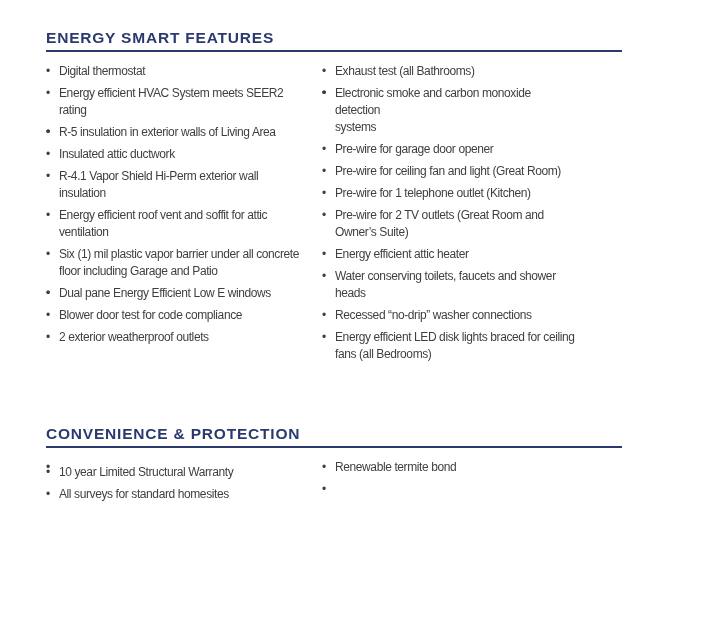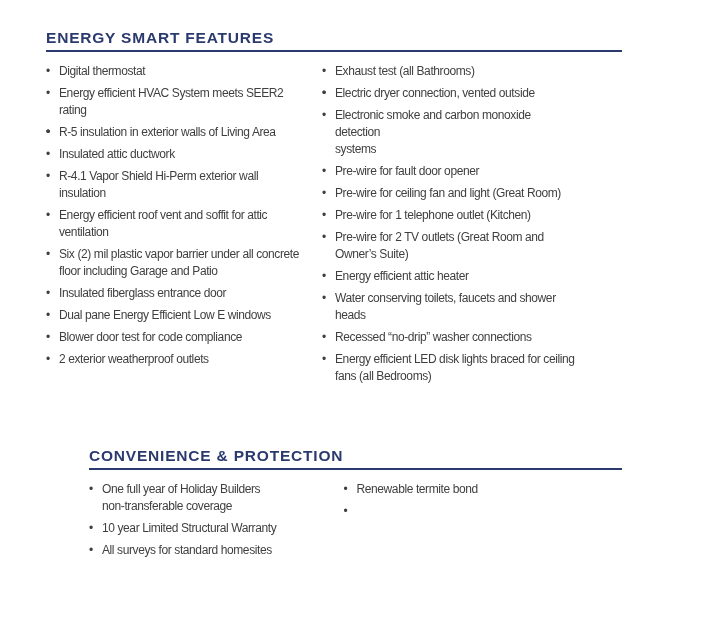--- a/index.html
+++ b/index.html
@@ -12,21 +12,21 @@
     width: 622px;
     height: 636px;
     background: #ffffff;
     overflow: hidden;
     font-family: "Liberation Sans", sans-serif;
   }
   .content {
     padding: 30px 44px 0 46px;
   }
   .section { display: block; }
-  .section + .section { margin-top: 58px; margin-left: 43px; }
+  .section + .section { margin-top: 58px; }
   .section-title {
     margin: 0 0 4px 0;
     font-size: 15.5px;
     font-weight: bold;
     letter-spacing: 0.8px;
     color: #2b3a6e;
     line-height: 16px;
   }
   .rule {
     height: 0;
@@ -87,53 +87,52 @@
           <ul class="col">
             <li><span class="bullet">•</span><span class="item-text">Digital thermostat</span></li>
             <li><span class="bullet">•</span><span class="item-text">Energy efficient HVAC System meets SEER2 rating</span></li>
             <li><span class="bullet">•</span></li>
             <li><span class="bullet">•</span></li>
             <li><span class="bullet">•</span><span class="item-text">R-5 insulation in exterior walls of Living Area</span></li>
             <li><span class="bullet">•</span><span class="item-text">Insulated attic ductwork</span></li>
             <li><span class="bullet">•</span><span class="item-text">R-4.1 Vapor Shield Hi-Perm exterior wall insulation</span></li>
             <li><span class="bullet">•</span><span class="item-text">Energy efficient roof vent and soffit for attic
 ventilation</span></li>
-            <li><span class="bullet">•</span><span class="item-text">Six (2) mil plastic vapor barrier under all concrete
+            <li><span class="bullet">•</span><span class="item-text">Six (1) mil plastic vapor barrier under all concrete
 floor including Garage and Patio</span></li>
-            <li><span class="bullet">•</span><span class="item-text">Insulated fiberglass entrance door</span></li>
+            <li><span class="bullet">•</span></li>
             <li><span class="bullet">•</span><span class="item-text">Dual pane Energy Efficient Low E windows</span></li>
             <li><span class="bullet">•</span><span class="item-text">Blower door test for code compliance</span></li>
             <li><span class="bullet">•</span><span class="item-text">2 exterior weatherproof outlets</span></li>
           </ul>
           <ul class="col">
             <li><span class="bullet">•</span><span class="item-text">Exhaust test (all Bathrooms)</span></li>
             <li><span class="bullet">•</span></li>
-            <li><span class="bullet">•</span><span class="item-text">Electric dryer connection, vented outside</span></li>
+            <li><span class="bullet">•</span></li>
             <li><span class="bullet">•</span><span class="item-text">Electronic smoke and carbon monoxide detection
 systems</span></li>
-            <li><span class="bullet">•</span><span class="item-text">Pre-wire for fault door opener</span></li>
+            <li><span class="bullet">•</span><span class="item-text">Pre-wire for garage door opener</span></li>
             <li><span class="bullet">•</span><span class="item-text">Pre-wire for ceiling fan and light (Great Room)</span></li>
             <li><span class="bullet">•</span><span class="item-text">Pre-wire for 1 telephone outlet (Kitchen)</span></li>
             <li><span class="bullet">•</span><span class="item-text">Pre-wire for 2 TV outlets (Great Room and
 Owner’s Suite)</span></li>
             <li><span class="bullet">•</span><span class="item-text">Energy efficient attic heater</span></li>
             <li><span class="bullet">•</span><span class="item-text">Water conserving toilets, faucets and shower heads</span></li>
             <li><span class="bullet">•</span><span class="item-text">Recessed “no-drip” washer connections</span></li>
             <li><span class="bullet">•</span><span class="item-text">Energy efficient LED disk lights braced for ceiling
 fans (all Bedrooms)</span></li>
           </ul>
         </div>
       </section>
       <section class="section">
         <h2 class="section-title" style="color: rgb(43, 58, 110);">CONVENIENCE &amp; PROTECTION</h2>
         <div class="rule" style="border-bottom-color: rgb(43, 58, 110);"></div>
         <div class="columns">
           <ul class="col">
-            <li><span class="bullet">•</span><span class="item-text">One full year of Holiday Builders
-non-transferable coverage</span></li>
+            <li><span class="bullet">•</span></li>
             <li><span class="bullet">•</span><span class="item-text">10 year Limited Structural Warranty</span></li>
             <li><span class="bullet">•</span><span class="item-text">All surveys for standard homesites</span></li>
           </ul>
           <ul class="col">
             <li><span class="bullet">•</span><span class="item-text">Renewable termite bond</span></li>
             <li><span class="bullet">•</span></li>
           </ul>
         </div>
       </section>
     </div>

